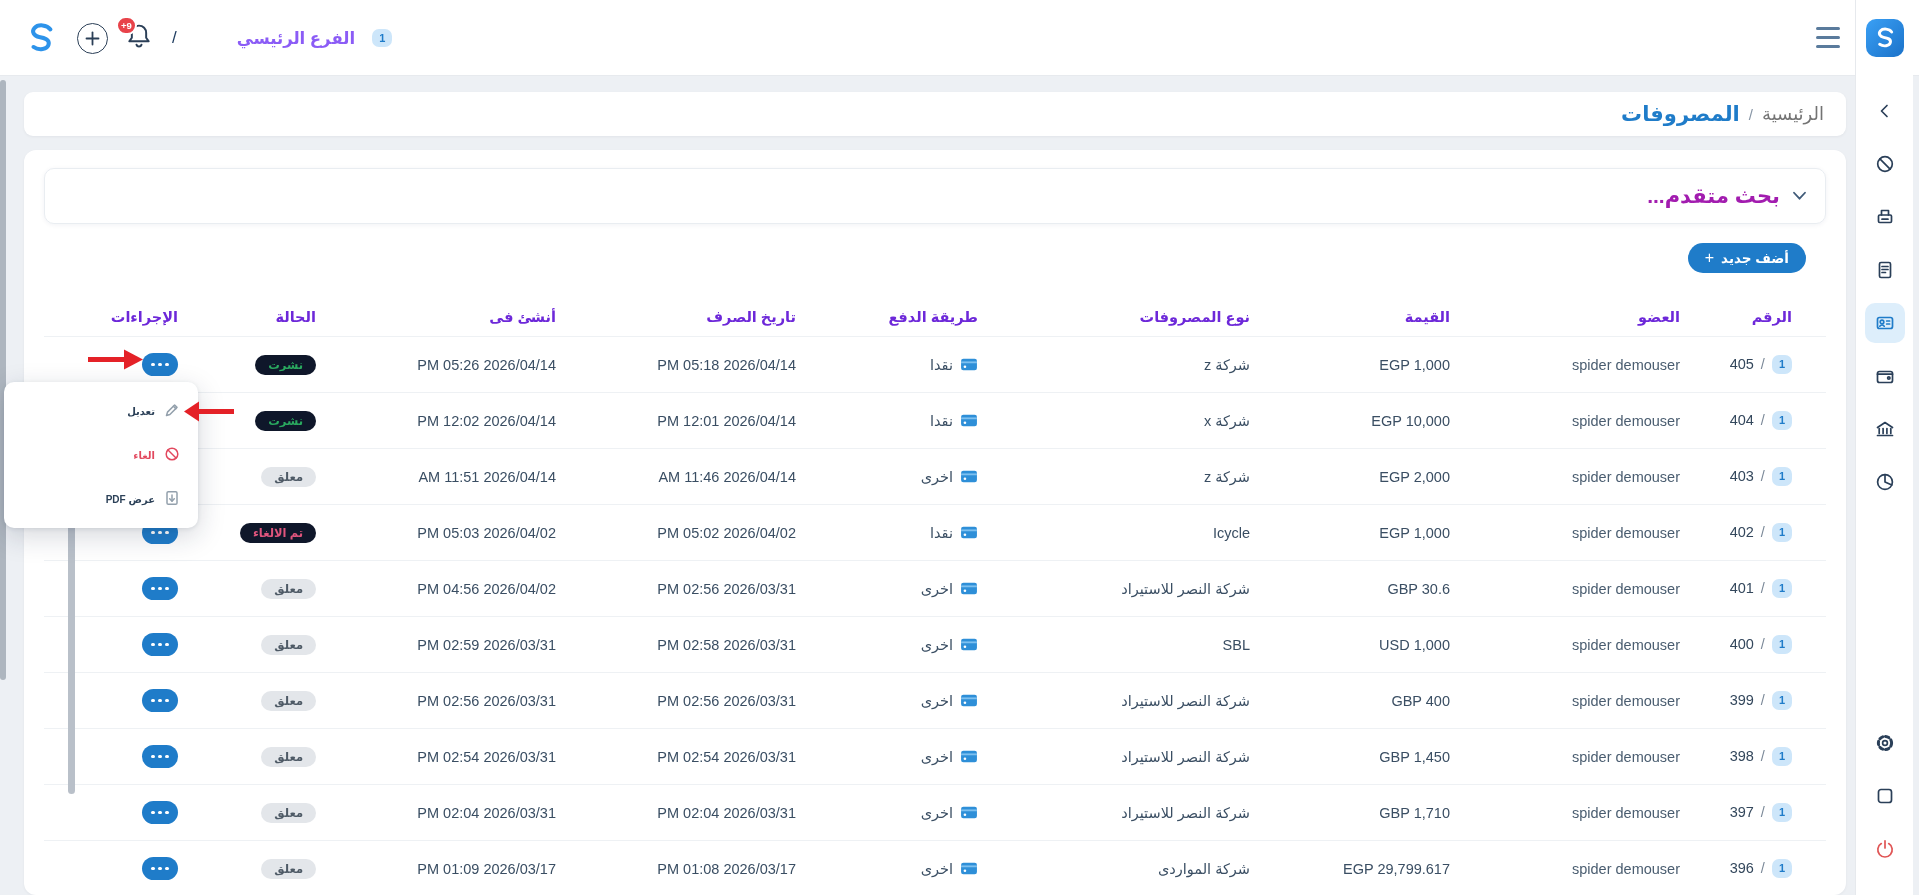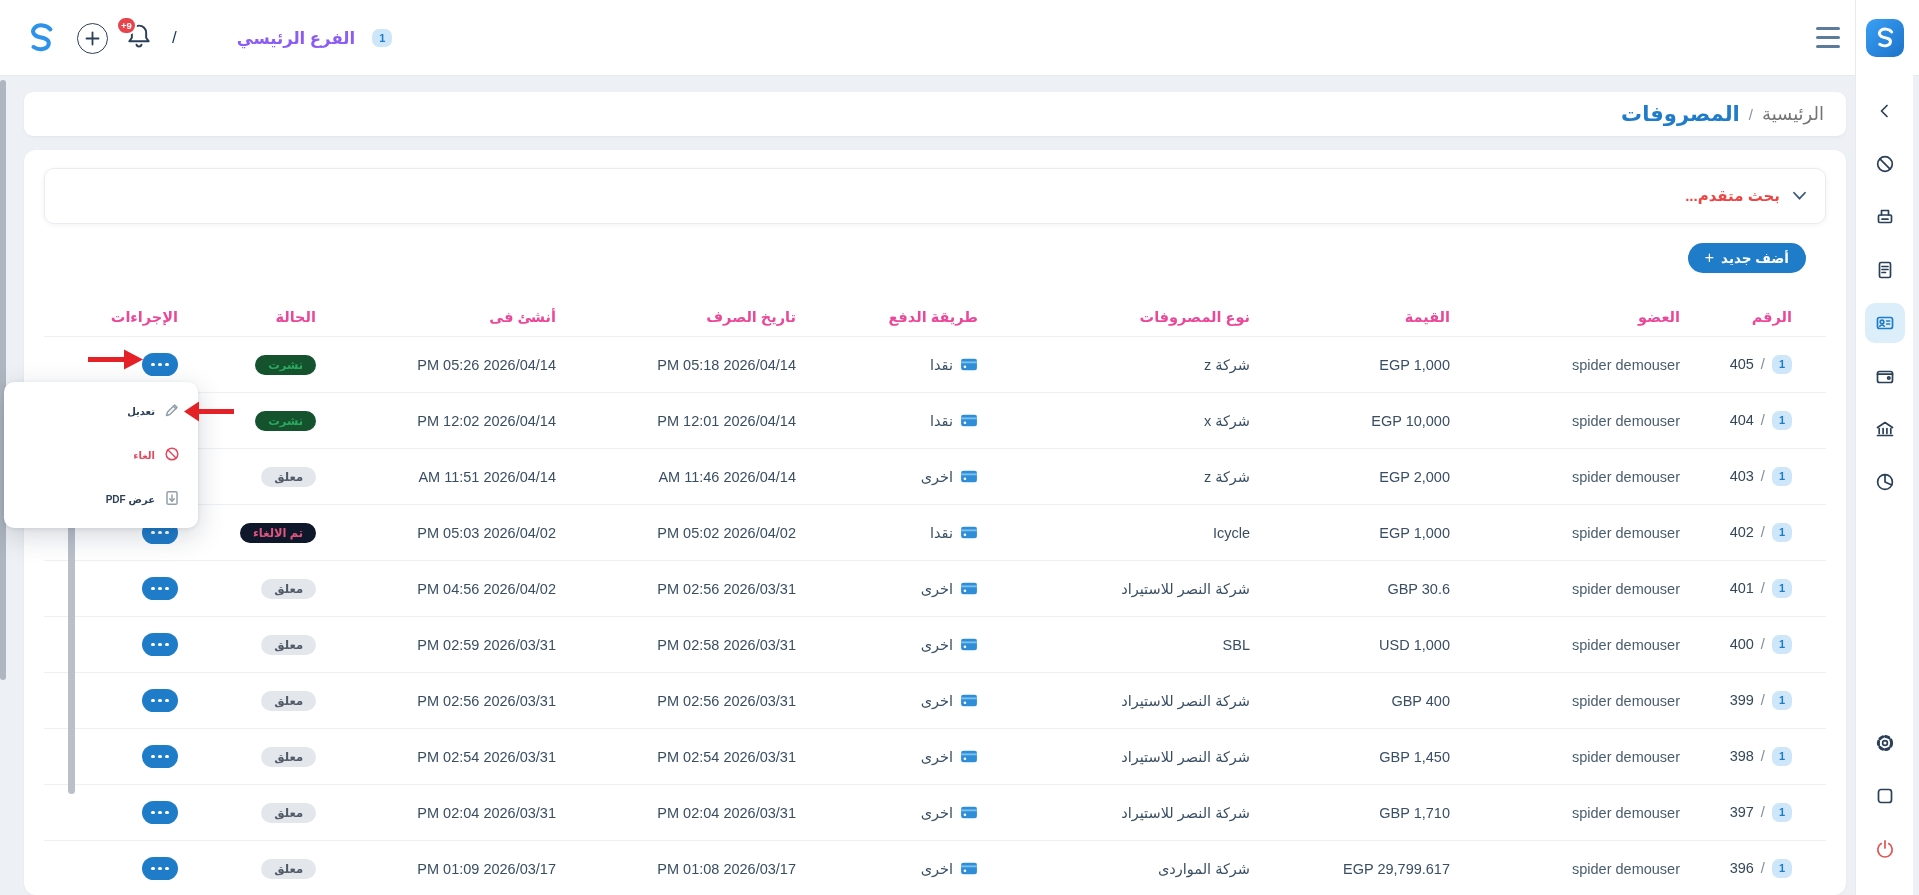--- a/index.html
+++ b/index.html
@@ -98,50 +98,50 @@
     position: absolute; left: 24px; top: 150px; width: 1822px; height: 745px;
     background: #fff; border-radius: 12px; box-shadow: 0 1px 3px rgba(16,24,40,.05);
     z-index: 2; overflow: hidden;
   }
   .search-box {
     position: absolute; left: 20px; top: 18px; width: 1782px; height: 56px;
     border: 1px solid #e9edf1; border-radius: 10px; background: #fff;
     box-shadow: 0 1px 5px rgba(20,40,80,.06);
     display: flex; align-items: center; gap: 12px; padding: 0 18px; cursor: pointer;
   }
-  .search-label { font-size: 15px; font-weight: 600; color: #ef4444; }
+  .search-label { font-size: 21px; font-weight: 600; color: #a21caf; }
   .add-btn {
     position: absolute; top: 93px; right: 40px; height: 30px;
     background: #1f7cc9; color: #fff; border: none; border-radius: 15px;
     font-family: inherit; font-size: 13.5px; font-weight: 700;
     display: flex; align-items: center; gap: 7px; padding: 0 17px; cursor: pointer;
   }
   .add-plus { font-size: 16px; font-weight: 400; line-height: 1; }
 
   
   .table { position: absolute; left: 20px; top: 148px; width: 1782px; }
   .thead, .trow {
     display: grid;
     grid-template-columns: 130px 230px 200px 260px 180px 240px 250px 150px 142px;
     align-items: center;
   }
   .thead { height: 38px; }
   .trow { height: 56px; border-top: 1px solid #eef1f4; }
-  .th { font-size: 14.5px; font-weight: 700; color: #ec4899; padding-inline-start: 16px; }
+  .th { font-size: 14.5px; font-weight: 700; color: #6d28d9; padding-inline-start: 16px; }
   .td { font-size: 14.5px; color: #3a4e63; padding-inline-start: 16px; display: flex; align-items: center; gap: 7px; }
   .th.c-num, .td.c-num { padding-inline-start: 34px; }
   .th.c-pay, .td.c-pay { padding-inline-start: 28px; }
   .th.c-date, .td.c-date { padding-inline-start: 30px; }
   .th.c-status, .td.c-status { padding-inline-start: 20px; }
   .th.c-actions, .td.c-actions { padding-inline-start: 8px; }
   .td.c-member { color: #4a5d70; }
   .nval { font-size: 14.5px; color: #33475c; }
   .nsep { color: #7c8a99; }
   .sbadge { padding: 3px 13px; border-radius: 11px; font-size: 11.5px; font-weight: 700; white-space: nowrap; }
-  .sbadge[data-status="published"] { background: #14532d; color: #2aa95f; }
+  .sbadge[data-status="published"] { background: #0f172a; color: #2aa95f; }
   .sbadge[data-status="pending"]   { background: #e3e6ea; color: #4e5a66; }
   .sbadge[data-status="cancelled"] { background: #0f172a; color: #e0557d; }
   .dots {
     width: 36px; height: 23px; border-radius: 12px; background: #1f7cc9; border: none;
     display: inline-flex; align-items: center; justify-content: center; gap: 3.5px; cursor: pointer;
   }
   .dots i { width: 3.4px; height: 3.4px; border-radius: 50%; background: #fff; }
   .wallet-ic { display: inline-flex; }
 
   

